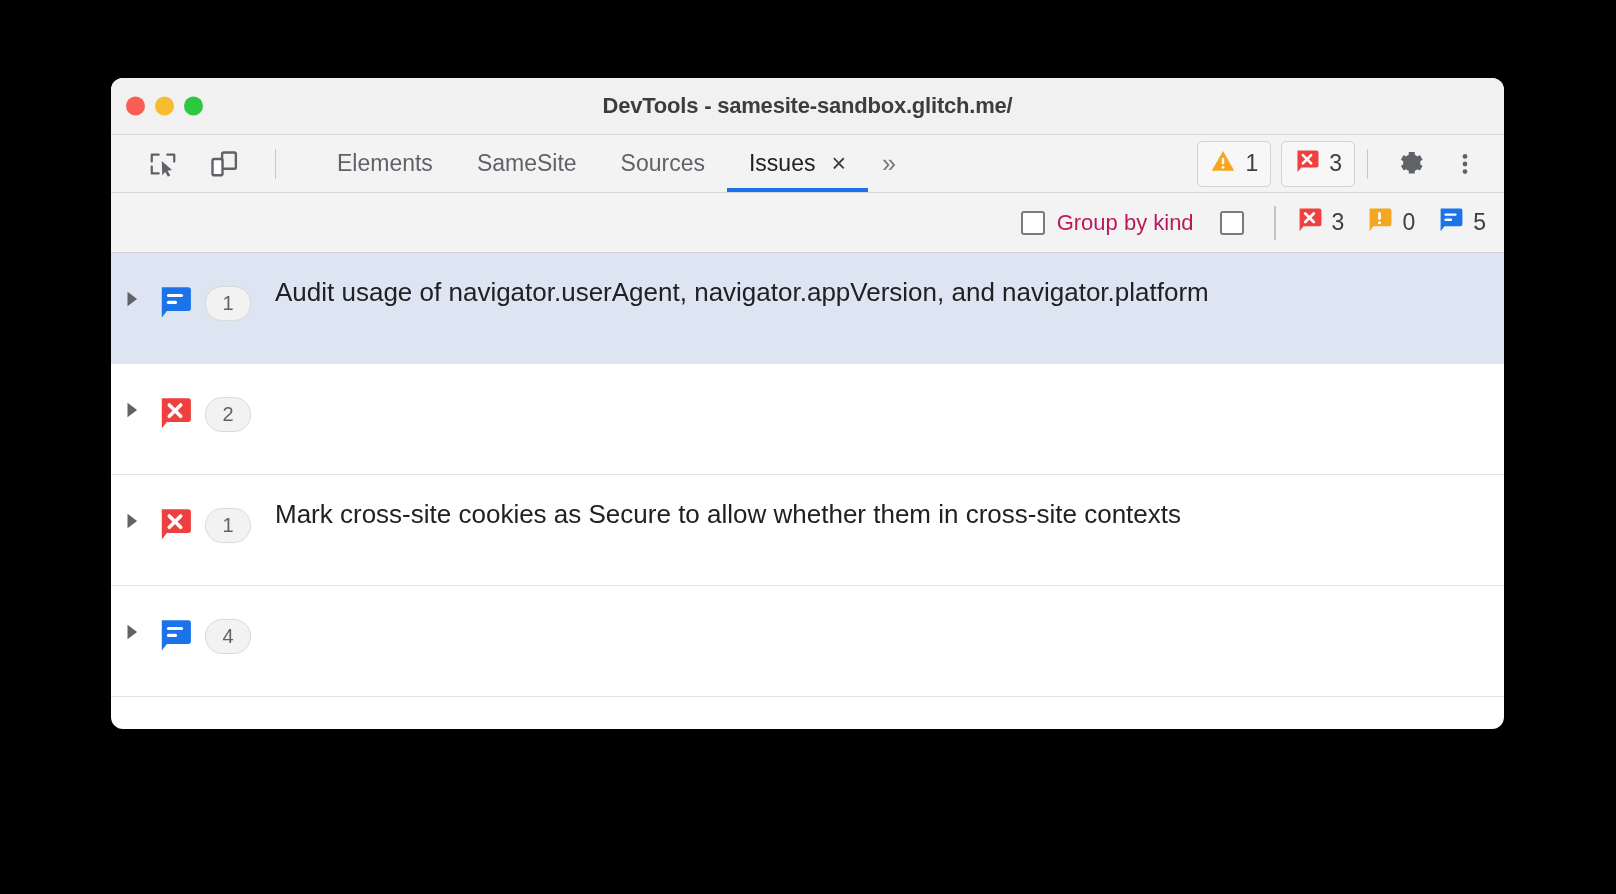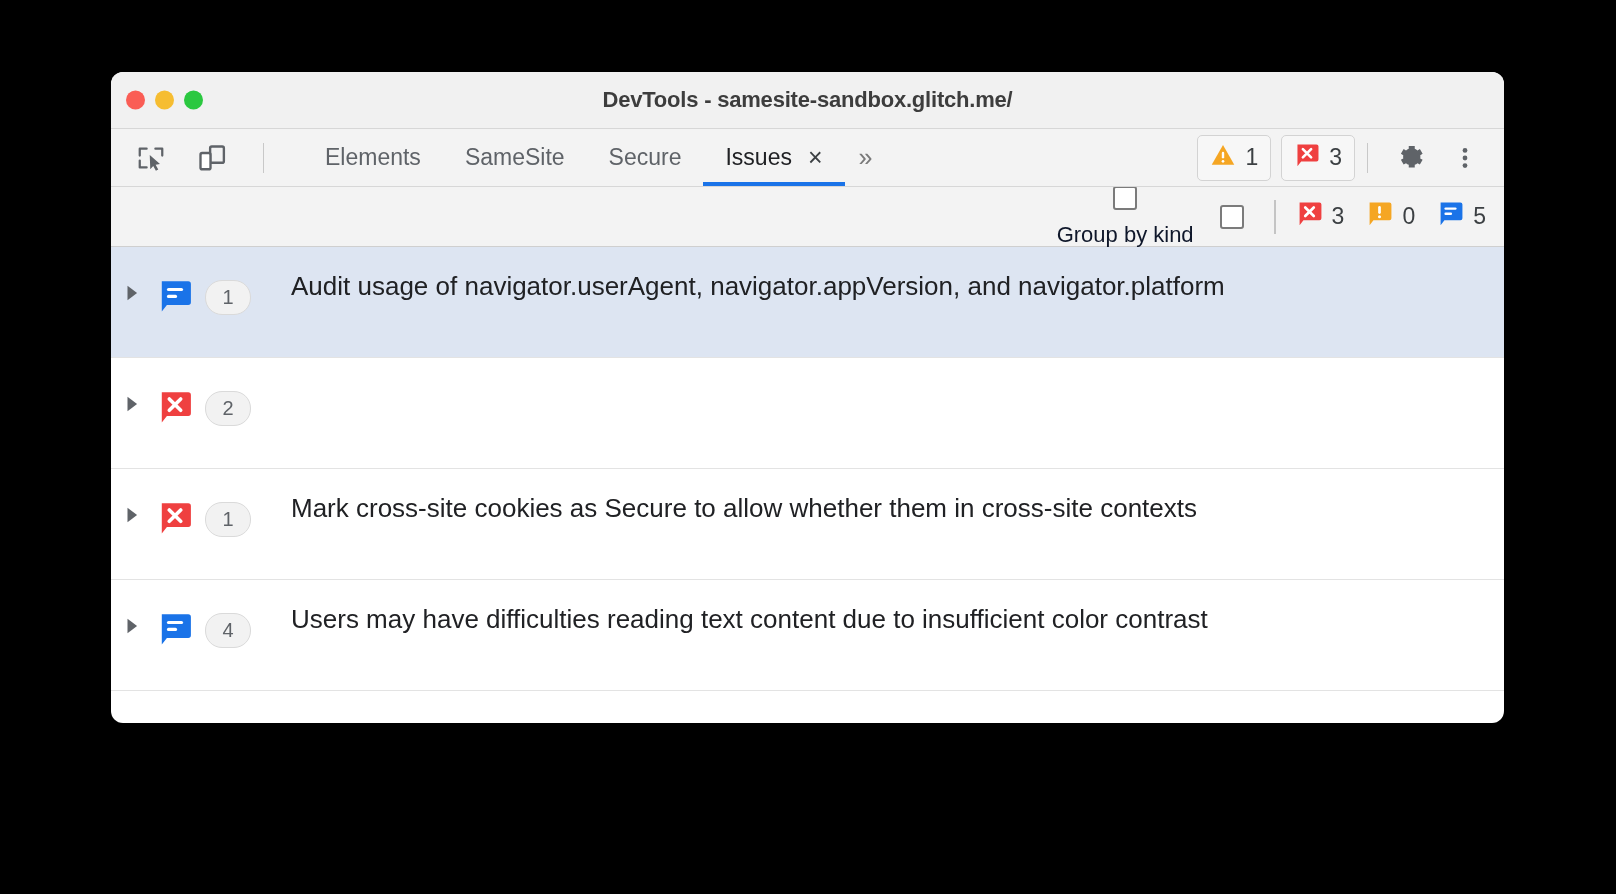--- a/index.html
+++ b/index.html
@@ -16,21 +16,21 @@
     position: relative;
     width: 1616px;
     height: 894px;
     background: #000000;
   }
 
   
   .window {
     position: absolute;
     left: 111px;
-    top: 72px;
+    top: 78px;
     width: 1393px;
     height: 651px;
     background: #ffffff;
     border-radius: 12px;
     overflow: hidden;
     box-shadow: 0 10px 40px rgba(0,0,0,0.55);
   }
 
   
   .titlebar {
@@ -70,21 +70,21 @@
   }
 
   
   .tabbar {
     position: relative;
     height: 57px;
     background: #f3f3f3;
     border-bottom: 1px solid #d7d7d7;
     display: flex;
     align-items: center;
-    padding-left: 18px;
+    padding-left: 30px;
     gap: 17px;
   }
 
   .tool-icon {
     width: 44px;
     height: 44px;
     display: flex;
     align-items: center;
     justify-content: center;
     cursor: default;
@@ -179,23 +179,22 @@
     align-items: center;
     justify-content: flex-end;
     padding-right: 18px;
   }
   .checkrow {
     display: flex;
     align-items: center;
     gap: 12px;
     margin-right: 26px;
     font-size: 22px;
-    color: #0f172a;
-    cursor: default;
-    flex-direction: column;
+    color: #be185d;
+    cursor: default;
   }
   .cbox {
     width: 20px;
     height: 20px;
     border: 2px solid #7b7b7b;
     border-radius: 3px;
     background: #ffffff;
     display: block;
   }
   .sep-v {
@@ -260,21 +259,21 @@
     background: #f2f2f2;
     border: 1px solid #dadada;
     display: flex;
     align-items: center;
     justify-content: center;
     font-size: 20px;
     color: #5f6368;
   }
   .issue-title {
     flex: 1 1 auto;
-    margin-left: 40px;
+    margin-left: 24px;
     margin-right: 40px;
     font-size: 26px;
     line-height: 1.38;
     color: #202124;
     padding-top: 5px;
   }
 </style>
 </head>
 <body>
 
@@ -310,21 +309,21 @@
       <div class="vdiv"></div>
 
       <div class="tabs">
         <div class="tab">
           <span>Elements</span>
         </div>
         <div class="tab">
           <span>SameSite</span>
         </div>
         <div class="tab">
-          <span>Secure</span>
+          <span>Sources</span>
         </div>
         <div class="tab active">
           <span>Issues</span>
           <span class="tab-close">×</span>
         </div>
         <div class="more-tabs">»</div>
       </div>
 
       <div class="tabbar-right">
 
@@ -473,18 +472,17 @@
           </svg>
         </div>
         <div class="issue-icon">
           <svg width="36" height="36" viewBox="0 0 24 24" aria-hidden="true">
             <path d="M3.2 2.2h17.6a1.8 1.8 0 011.8 1.8v12.2a1.8 1.8 0 01-1.8 1.8H6.6L3.2 22.4z" fill="#1a73e8"></path>
             <rect x="6.6" y="6.6" width="10.8" height="2.1" rx="1.05" fill="#ffffff"></rect>
             <rect x="6.6" y="11.2" width="6.8" height="2.1" rx="1.05" fill="#ffffff"></rect>
           </svg>
         </div>
         <div class="count-pill">4</div>
-        <div class="issue-title">Users may have difficulties reading text content due to insufficient color contrast</div>
       </div>
 
     </div>
   </div>
 </div>
 
 </body></html>

